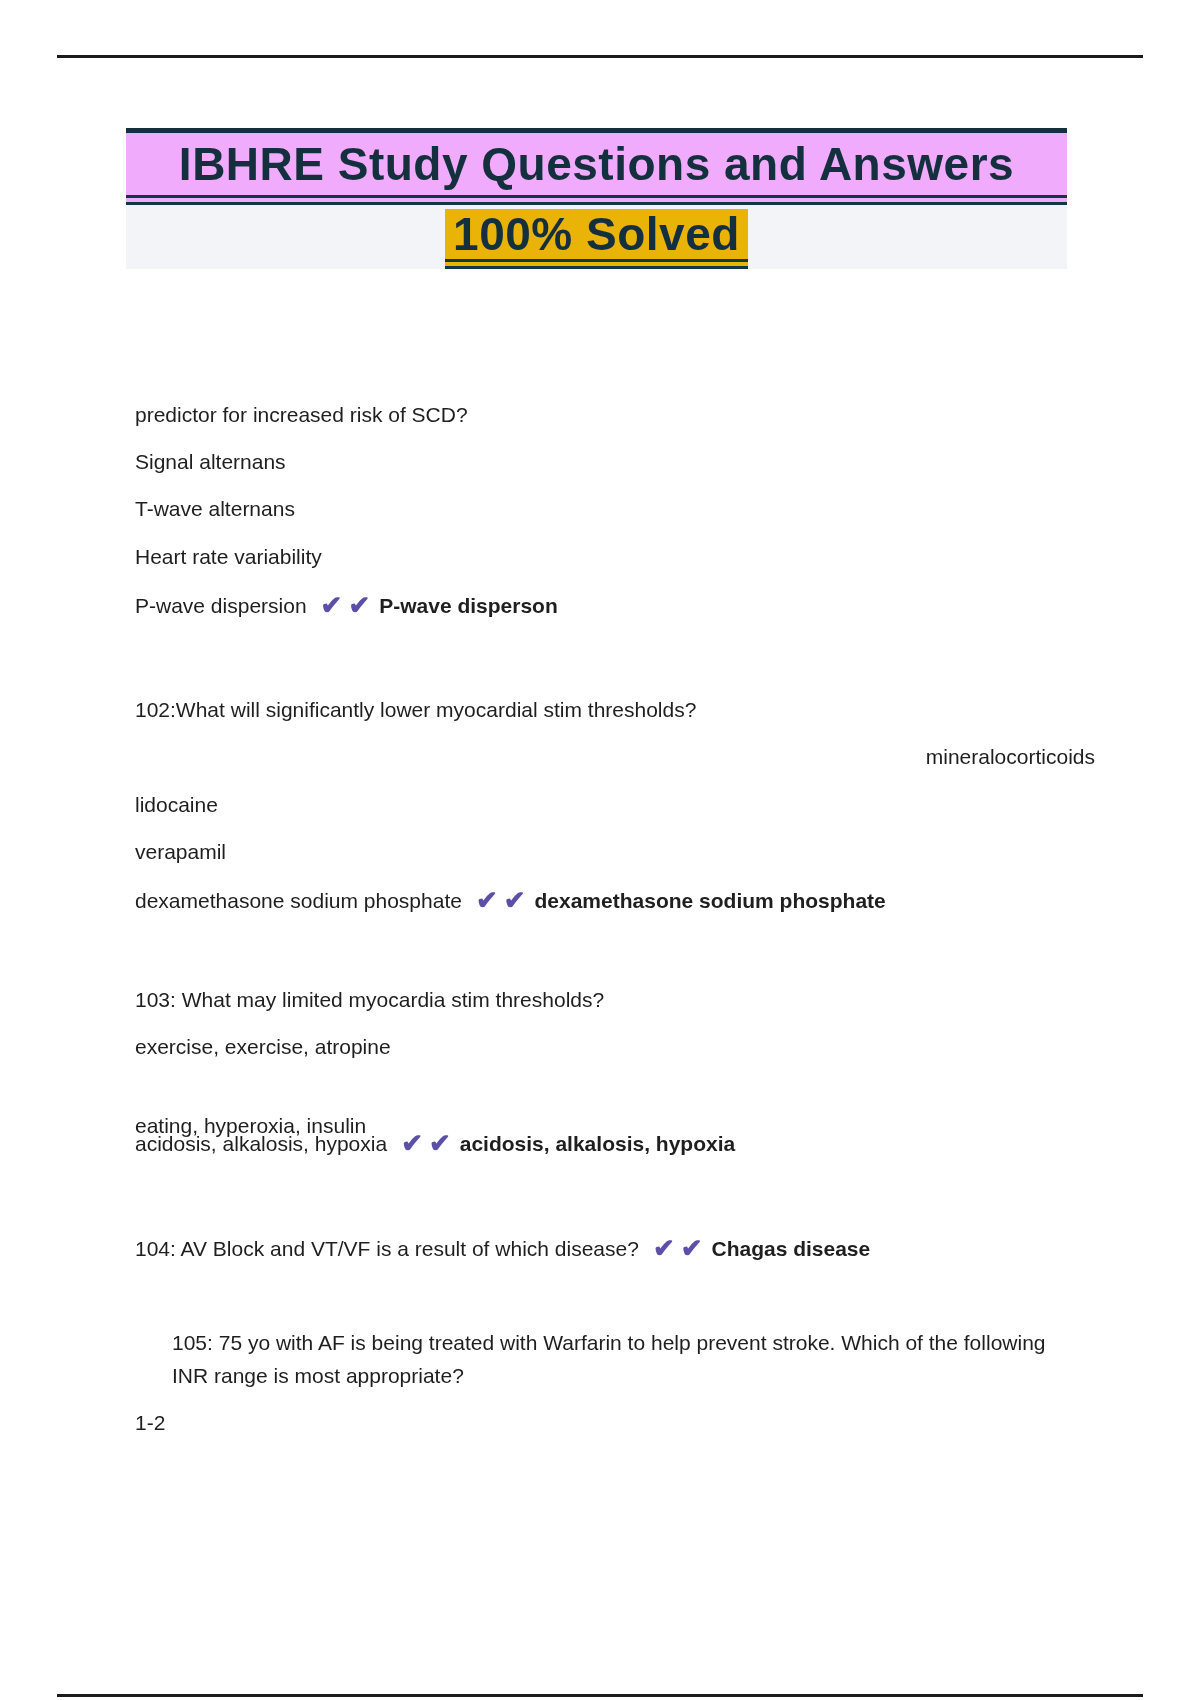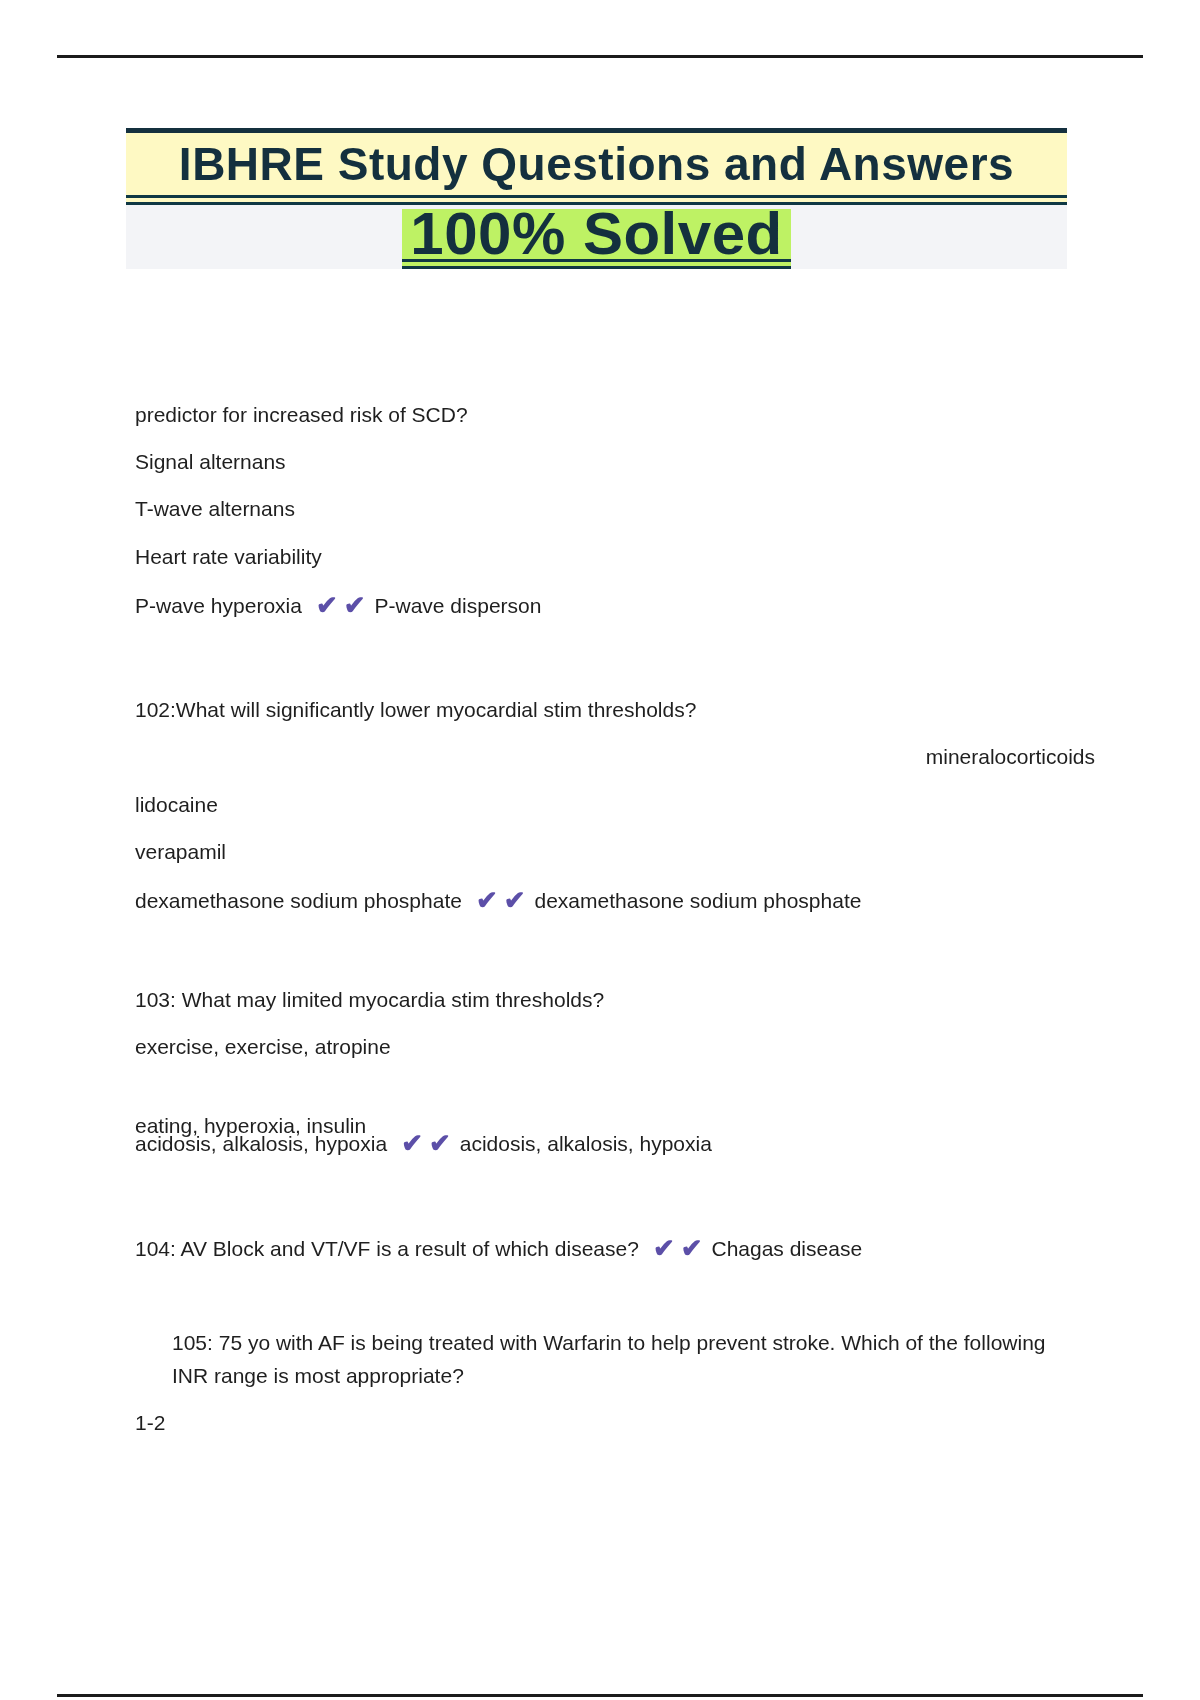--- a/index.html
+++ b/index.html
@@ -9,65 +9,65 @@
   }
   .rule{position:absolute;height:3px;background:#1b1b1b;}
   .rule-top{left:57px;top:55px;width:1086px;}
   .rule-bottom{left:57px;top:1694px;width:1086px;}
 
   .title-wrap{
     position:absolute;left:126px;top:128px;width:941px;
     background:#f3f4f7;text-align:center;
   }
   .title-line1{
-    display:block;background:#fef9c3;color:#14303e;
+    display:block;background:#f0abfc;color:#14303e;
     border-top:5px solid #14303e;border-bottom:10px double #0f3844;
     font-size:46px;font-weight:bold;line-height:62px;letter-spacing:0.5px;
     margin-bottom:4px;
   }
   .title-line2-row{display:block;}
   .title-line2{
-    display:inline-block;background:#bef264;color:#14303e;
+    display:inline-block;background:#eab308;color:#14303e;
     border-bottom:10px double #0f3844;
-    font-size:60px;font-weight:bold;line-height:50px;letter-spacing:0.5px;
+    font-size:46px;font-weight:bold;line-height:50px;letter-spacing:0.5px;
     padding:0 8px;
   }
 
   .row{
     position:absolute;left:135px;width:960px;
     font-size:21px;line-height:33px;color:#1f1f1f;
     white-space:normal;
   }
   .check{
     color:#5c4fa8;font-size:26px;font-weight:bold;
     display:inline-block;transform:translateY(1px);
     margin:0 3px;
   }
   .check.first{margin-left:14px;}
-  .after-text{margin-left:6px;}
+  .after-text{margin-left:6px;font-weight:bold;}
 </style>
 </head>
 <body>
 
 <div class="rule rule-top"></div>
 
 <div class="title-wrap">
   <span class="title-line1">IBHRE Study Questions and Answers</span>
   <span class="title-line2-row"><span class="title-line2">100% Solved</span></span>
 </div>
 
 <div class="row" style="top:365px;">
   <br>
   <span>predictor for increased risk of SCD?</span>
 </div>
 <div class="row" style="top:445px;">Signal alternans</div>
 <div class="row" style="top:492px;">T-wave alternans</div>
 <div class="row" style="top:540px;">Heart rate variability</div>
 <div class="row" style="top:588px;">
-  <span>P-wave hyperoxia</span><span class="check first">✔</span><span class="check">✔</span><span class="after-text">P-wave disperson</span>
+  <span>P-wave dispersion</span><span class="check first">✔</span><span class="check">✔</span><span class="after-text">P-wave disperson</span>
 </div>
 
 <div class="row" style="top:693px;">102:What will significantly lower myocardial stim thresholds?</div>
 <div class="row" style="top:740px;text-align:right;">mineralocorticoids</div>
 <div class="row" style="top:788px;">lidocaine</div>
 <div class="row" style="top:835px;">verapamil</div>
 <div class="row" style="top:883px;">
   <span>dexamethasone sodium phosphate</span><span class="check first">✔</span><span class="check">✔</span><span class="after-text">dexamethasone sodium phosphate</span>
 </div>
 

